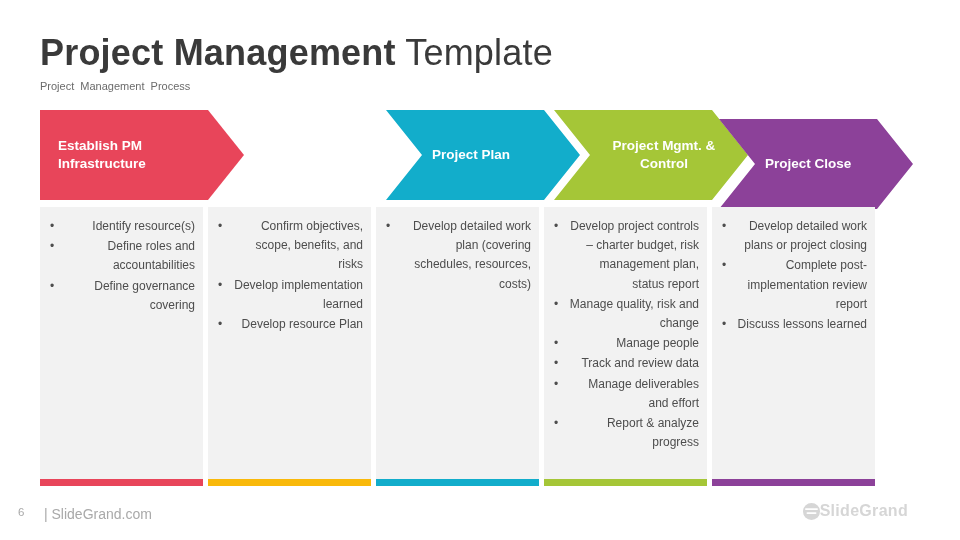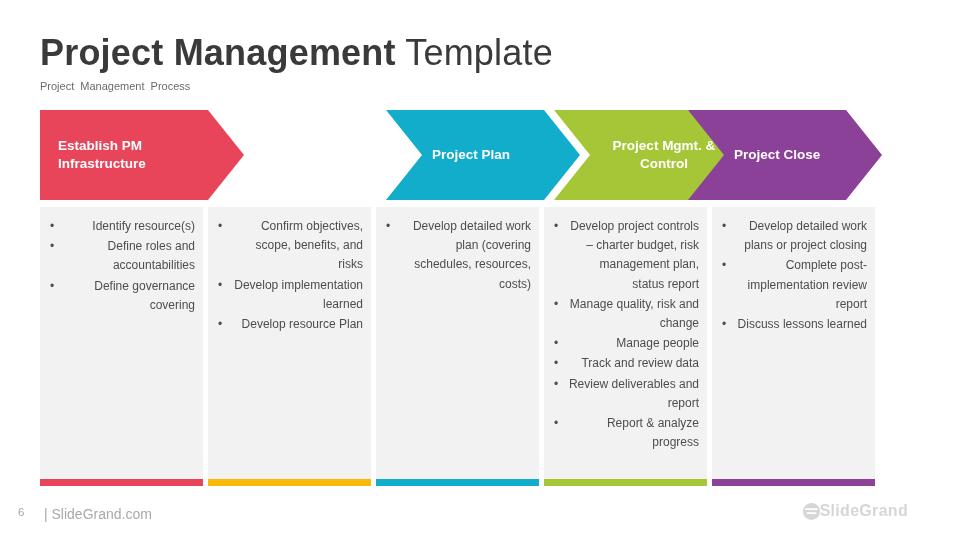--- a/index.html
+++ b/index.html
@@ -17,21 +17,21 @@
   .arrow{
     position:absolute;top:0;height:90px;width:204px;
     display:flex;align-items:center;
     color:#fff;font-weight:bold;font-size:13.5px;line-height:1.3;
   }
   .arrow .lbl{padding-left:56px;padding-right:14px;}
   .arrow.first{clip-path:polygon(0px 0px,168px 0px,204px 45px,168px 90px,0px 90px);}
   .arrow.notched{clip-path:polygon(10px 0px,168px 0px,204px 45px,168px 90px,10px 90px,46px 45px);}
   .arrow.first .lbl{padding-left:18px;}
   .arrow.centered .lbl{padding-left:46px;padding-right:10px;text-align:center;width:100%;box-sizing:border-box;}
-  .a0{left:0px;}  .a1{left:168px;} .a2{left:336px;} .a3{left:504px;} .a4{left:638px;}
+  .a0{left:0px;}  .a1{left:168px;} .a2{left:336px;} .a3{left:504px;} .a4{left:669px;margin-top:9px;}
 
   .c-red{background:#E8455A;} .c-yellow{background:#F9B90B;} .c-cyan{background:#12ADCB;}
   .c-green{background:#A5C637;} .c-purple{background:#8C4199;}
   .b-red{background:#E8455A;} .b-yellow{background:#F9B90B;} .b-cyan{background:#12ADCB;}
   .b-green{background:#A5C637;} .b-purple{background:#8C4199;}
 
   
   .col{
     position:absolute;top:207px;width:163px;height:279px;background:#F2F2F2;
     box-sizing:border-box;
@@ -106,21 +106,21 @@
       </ul>
       <div class="bar b-cyan"></div>
     </div>
 
     <div class="col col4">
       <ul>
         <li>Develop project controls – charter budget, risk management plan, status report</li>
         <li>Manage quality, risk and change</li>
         <li>Manage people</li>
         <li>Track and review data</li>
-        <li>Review deliverables and report</li>
+        <li>Manage deliverables and effort</li>
         <li>Report &amp; analyze progress</li>
       </ul>
       <div class="bar b-green"></div>
     </div>
 
     <div class="col col5">
       <ul>
         <li>Develop detailed work plans or project closing</li>
         <li>Complete post-implementation review report</li>
         <li>Discuss lessons learned</li>

